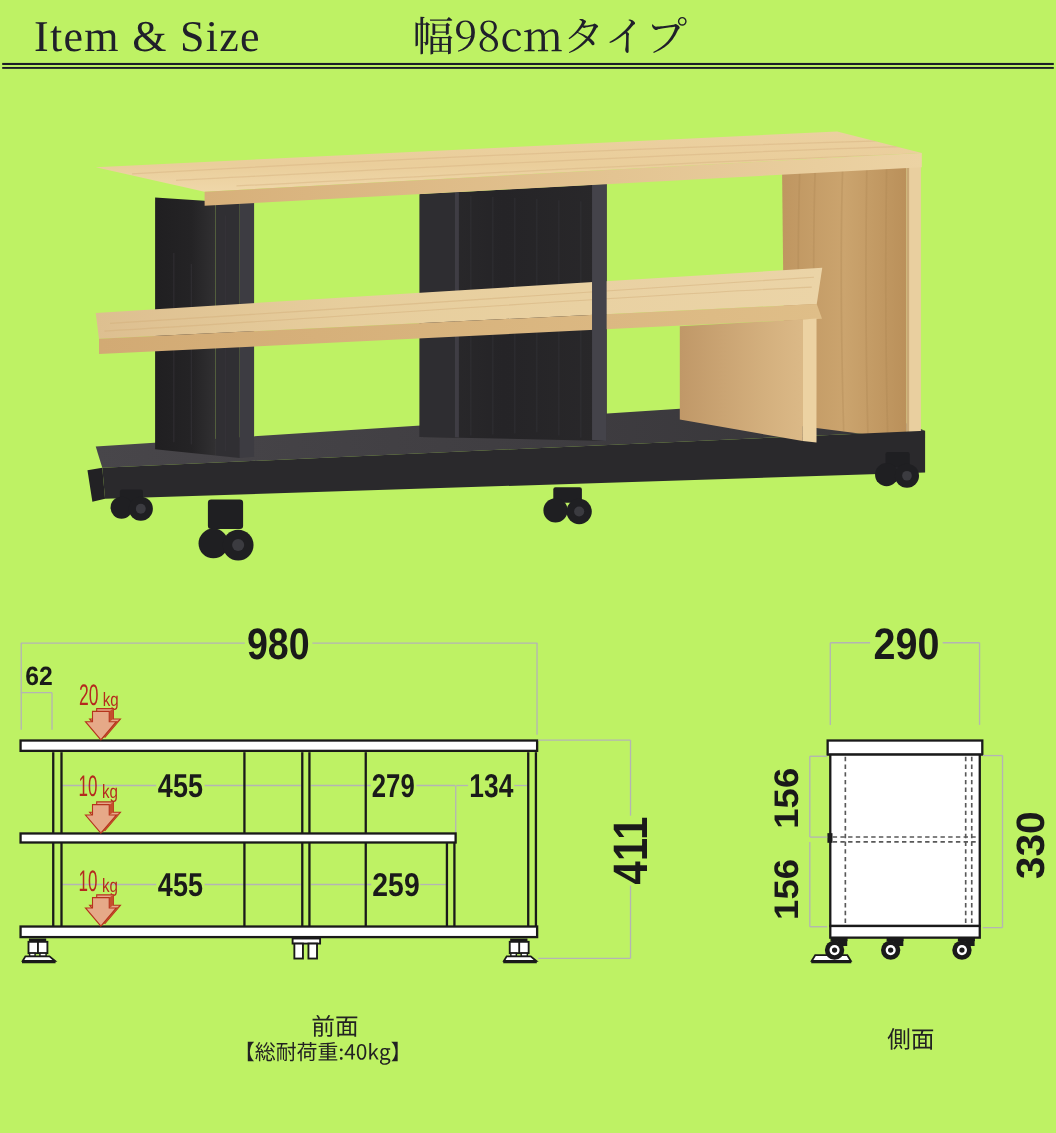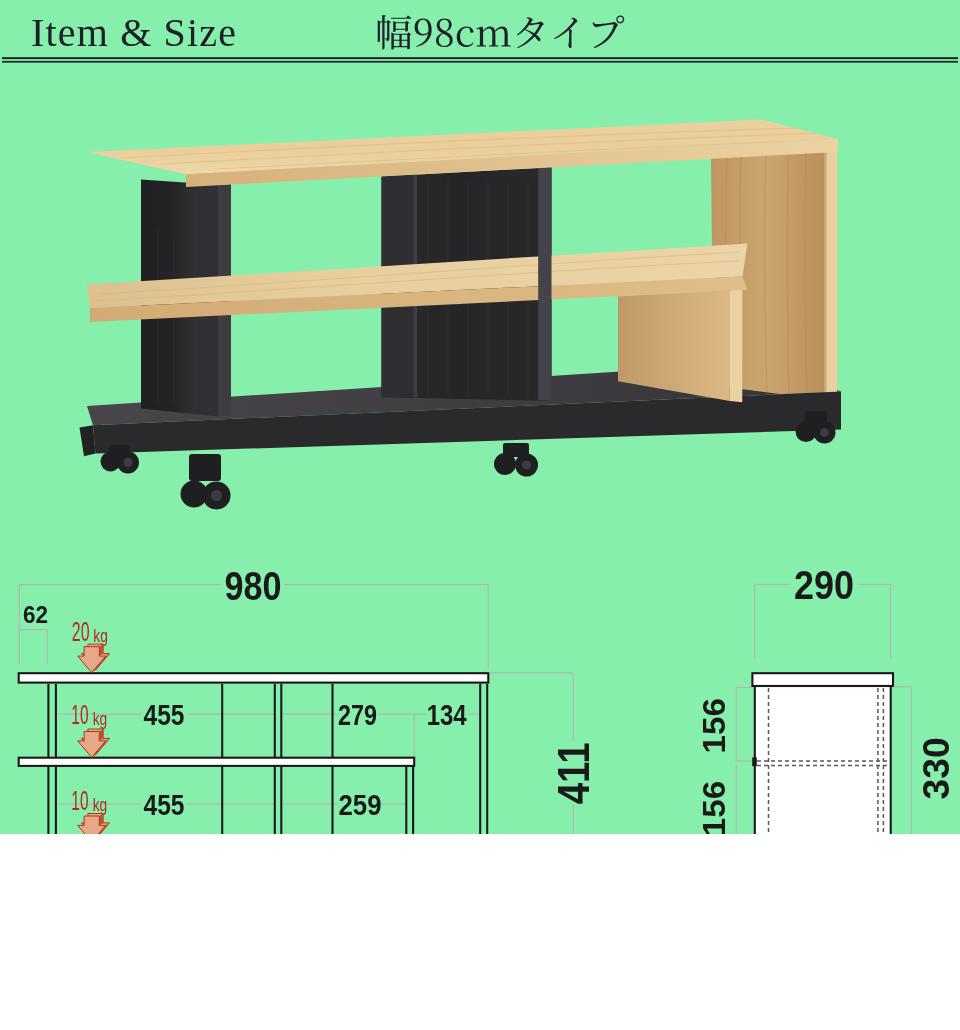--- a/index.html
+++ b/index.html
@@ -1,15 +1,15 @@
 <!DOCTYPE html>
 <html><head><meta charset="utf-8">
 <style>
 html,body{margin:0;padding:0;background:#fff;}
-.page{position:relative;width:960px;height:834px;background:#86efac;overflow:hidden;}
+.page{position:relative;width:960px;height:1030px;background:#bef264;overflow:hidden;}
 svg{display:block;}
 text{font-family:"Liberation Sans",sans-serif;}
 .ser{font-family:"Liberation Serif",serif;}
 .dim{font-weight:bold;fill:#1a1a1a;}
 </style></head><body>
 <div class="page">
 <svg width="960" height="1030" viewBox="0 0 960 1030">
 <defs>
 <linearGradient id="topFaceG" x1="0" y1="0" x2="0" y2="1">
 <stop offset="0" stop-color="#ebd0a0"></stop>

